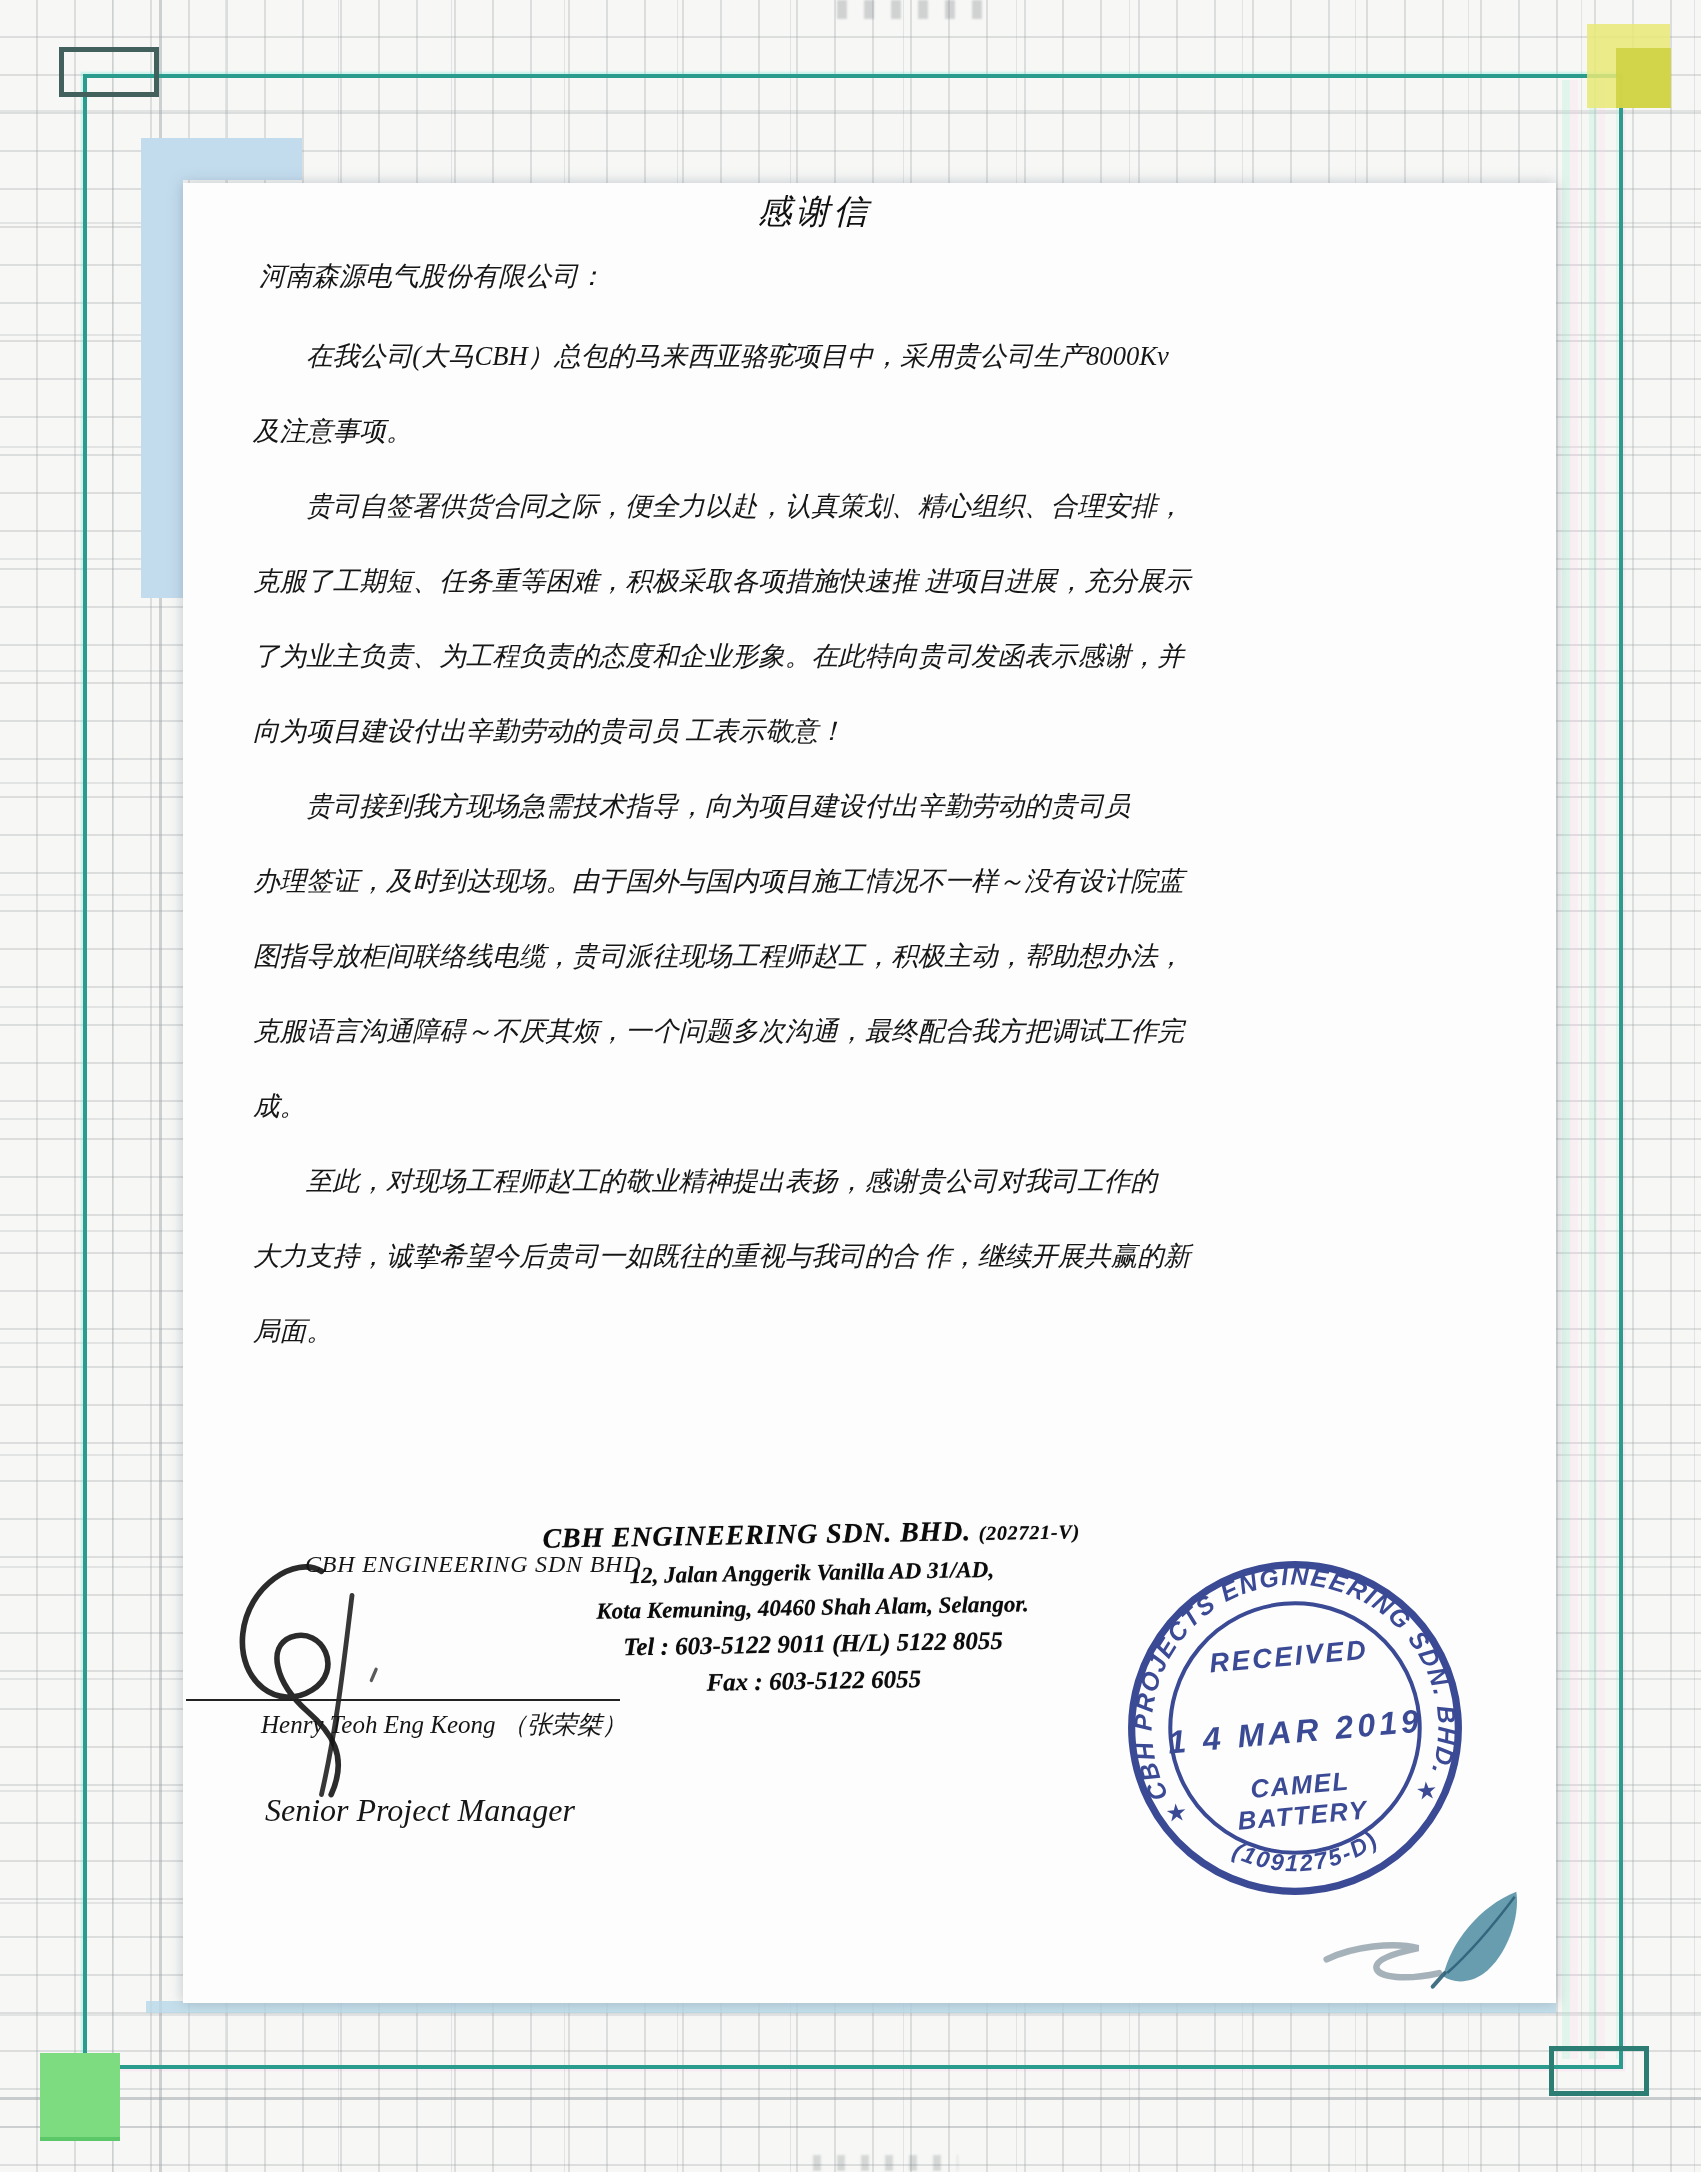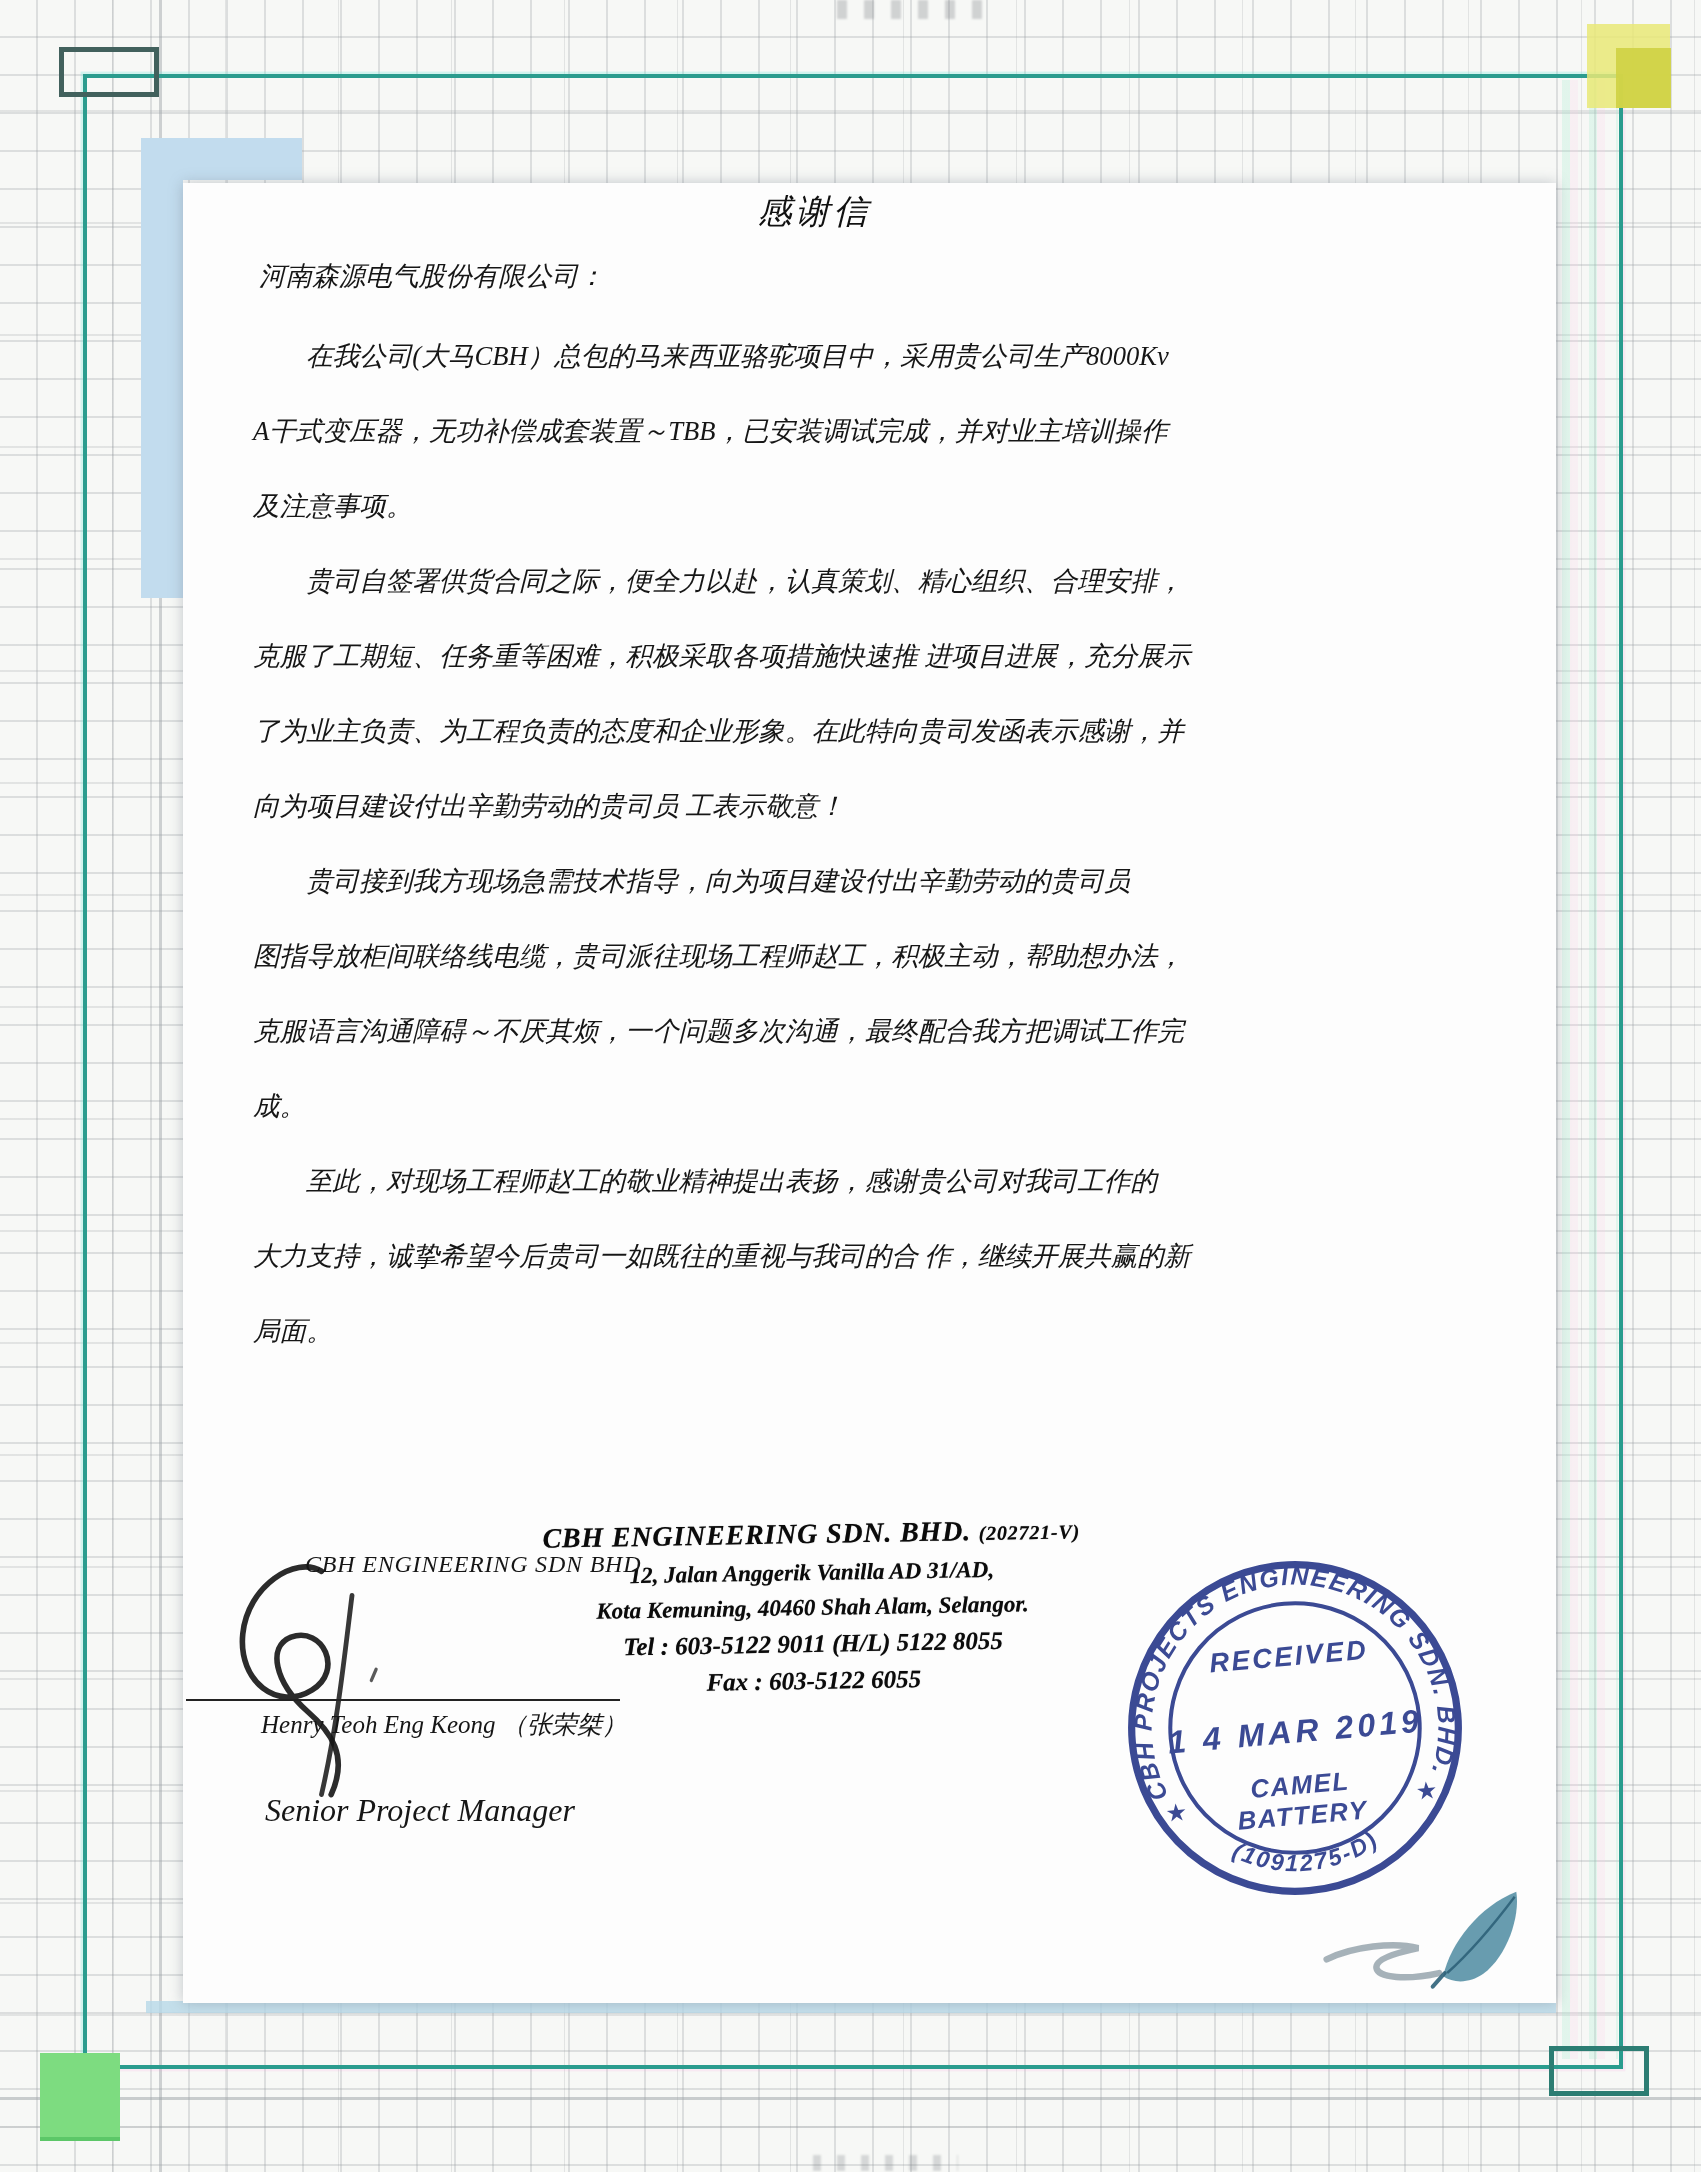--- a/index.html
+++ b/index.html
@@ -89,27 +89,27 @@
   <div class="abs blue-v"></div>
   <div class="abs strip-bottom"></div>
 
   <div class="abs page">
 
     <div class="abs title">感谢信</div>
     <div class="abs addressee">河南森源电气股份有限公司：</div>
 
     <div class="abs body">
       <div class="line indent">在我公司(大马CBH）总包的马来西亚骆驼项目中，采用贵公司生产8000Kv</div>
-      <div class="line">A干式变压器，无功补偿成套装置～TBB，已安装调试完成，并对业主培训操作</div>
       <div class="line">及注意事项。</div>
       <div class="line indent">贵司自签署供货合同之际，便全力以赴，认真策划、精心组织、合理安排，</div>
       <div class="line">克服了工期短、任务重等困难，积极采取各项措施快速推 进项目进展，充分展示</div>
       <div class="line">了为业主负责、为工程负责的态度和企业形象。在此特向贵司发函表示感谢，并</div>
       <div class="line">向为项目建设付出辛勤劳动的贵司员 工表示敬意！</div>
       <div class="line indent">贵司接到我方现场急需技术指导，向为项目建设付出辛勤劳动的贵司员</div>
+      <div class="line">办理签证，及时到达现场。由于国外与国内项目施工情况不一样～没有设计院蓝</div>
       <div class="line">图指导放柜间联络线电缆，贵司派往现场工程师赵工，积极主动，帮助想办法，</div>
       <div class="line">克服语言沟通障碍～不厌其烦，一个问题多次沟通，最终配合我方把调试工作完</div>
       <div class="line">成。</div>
       <div class="line indent">至此，对现场工程师赵工的敬业精神提出表扬，感谢贵公司对我司工作的</div>
       <div class="line">大力支持，诚挚希望今后贵司一如既往的重视与我司的合 作，继续开展共赢的新</div>
       <div class="line">局面。</div>
     </div>
 
     <div class="abs ink-stamp">
       <div class="l1"><span>CBH ENGINEERING SDN. BHD.</span> <span class="reg">(202721-V)</span></div>

